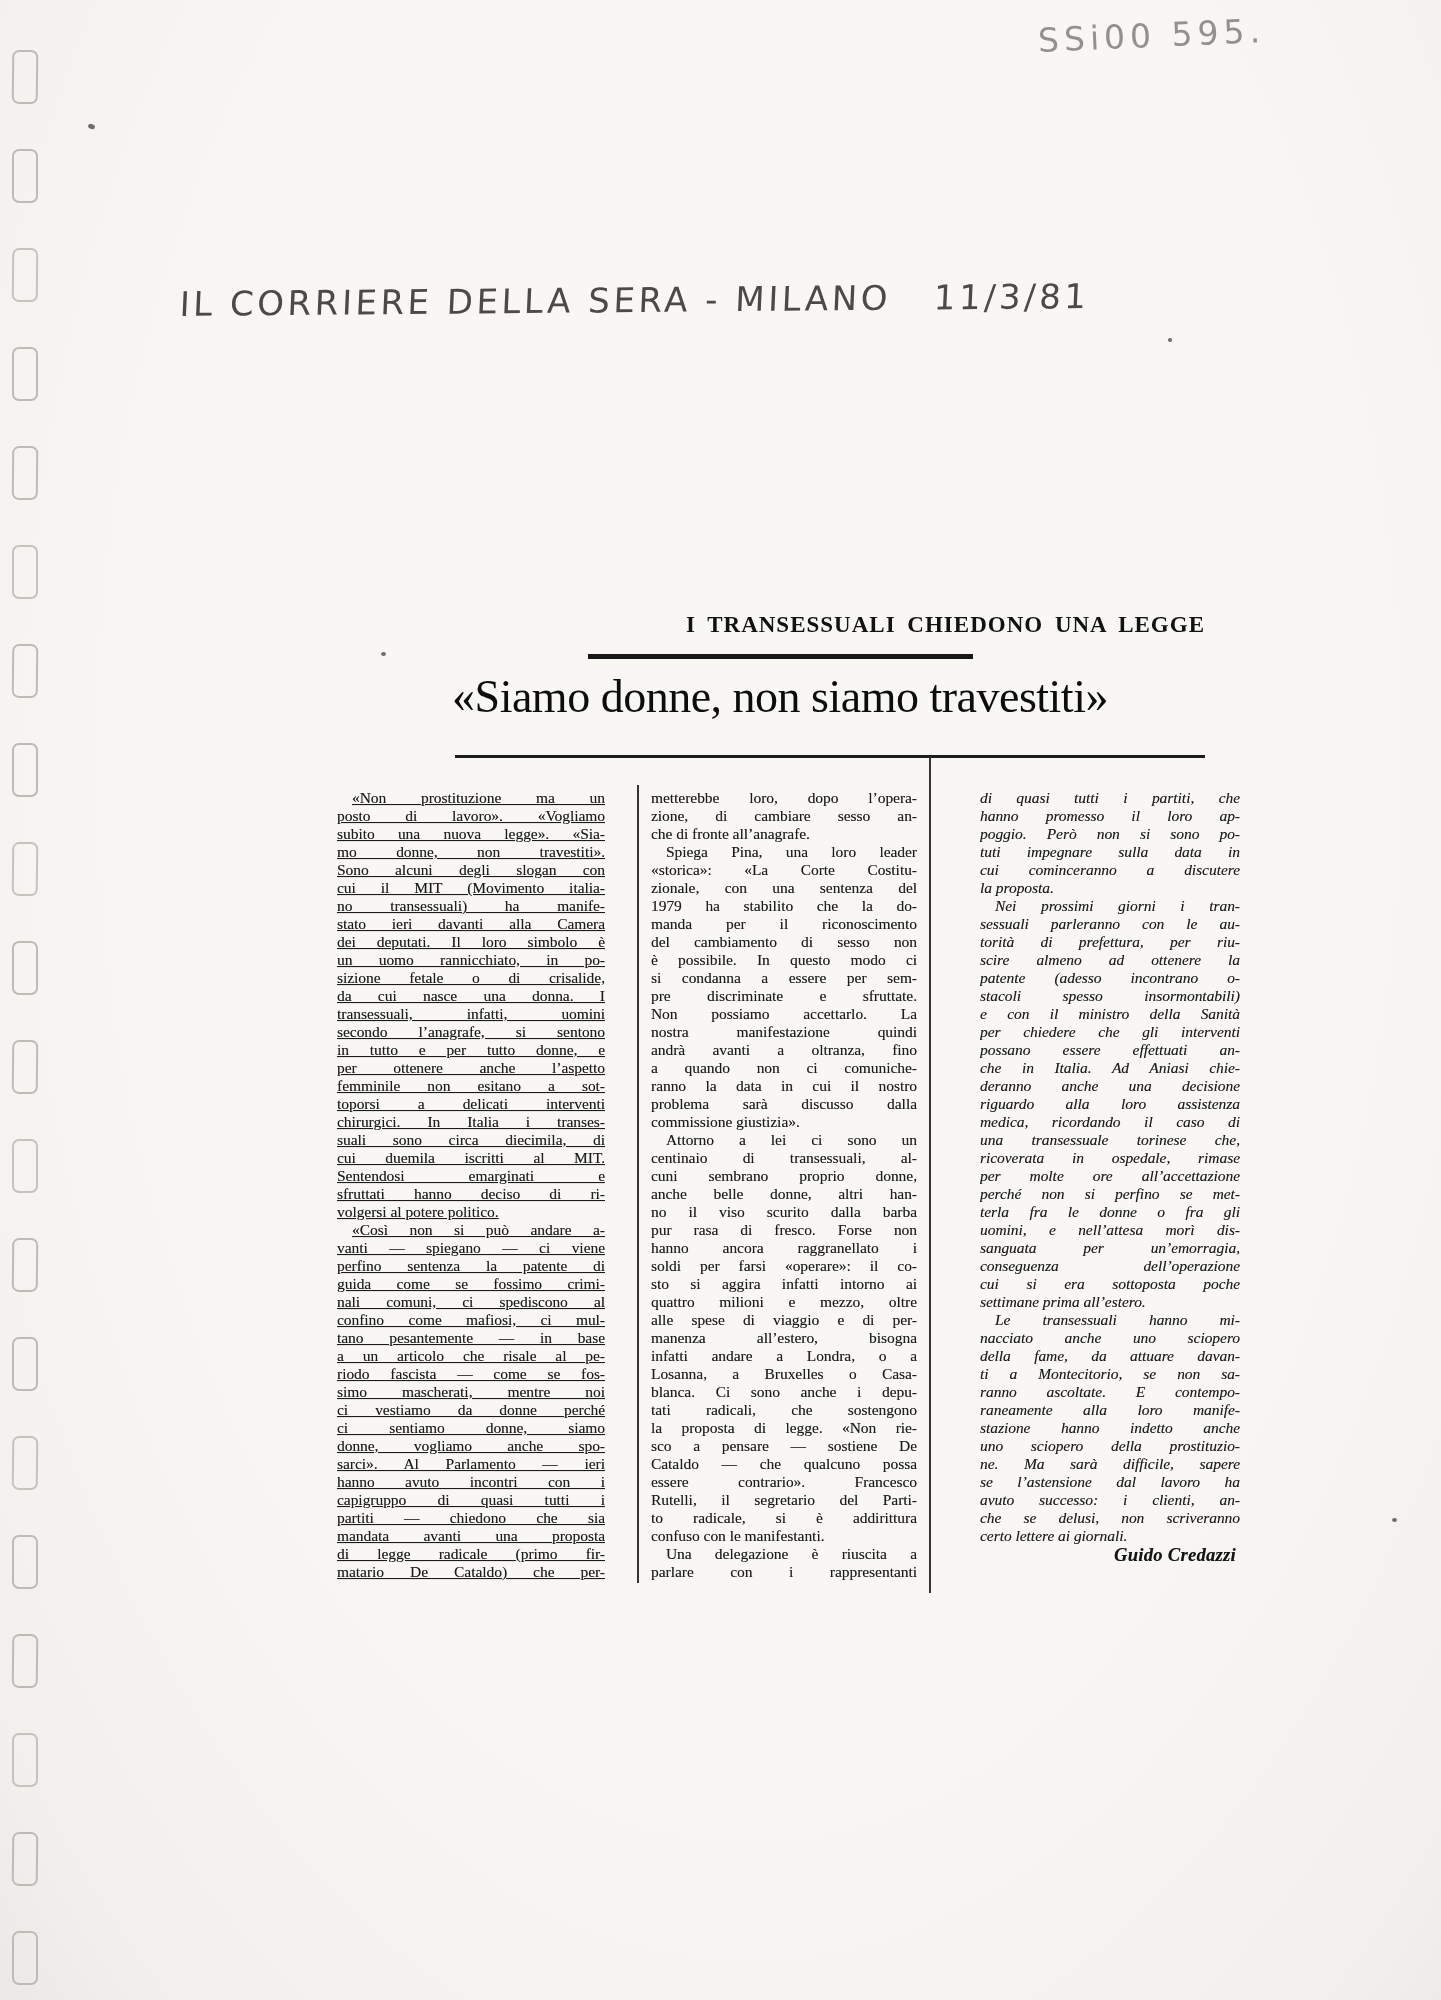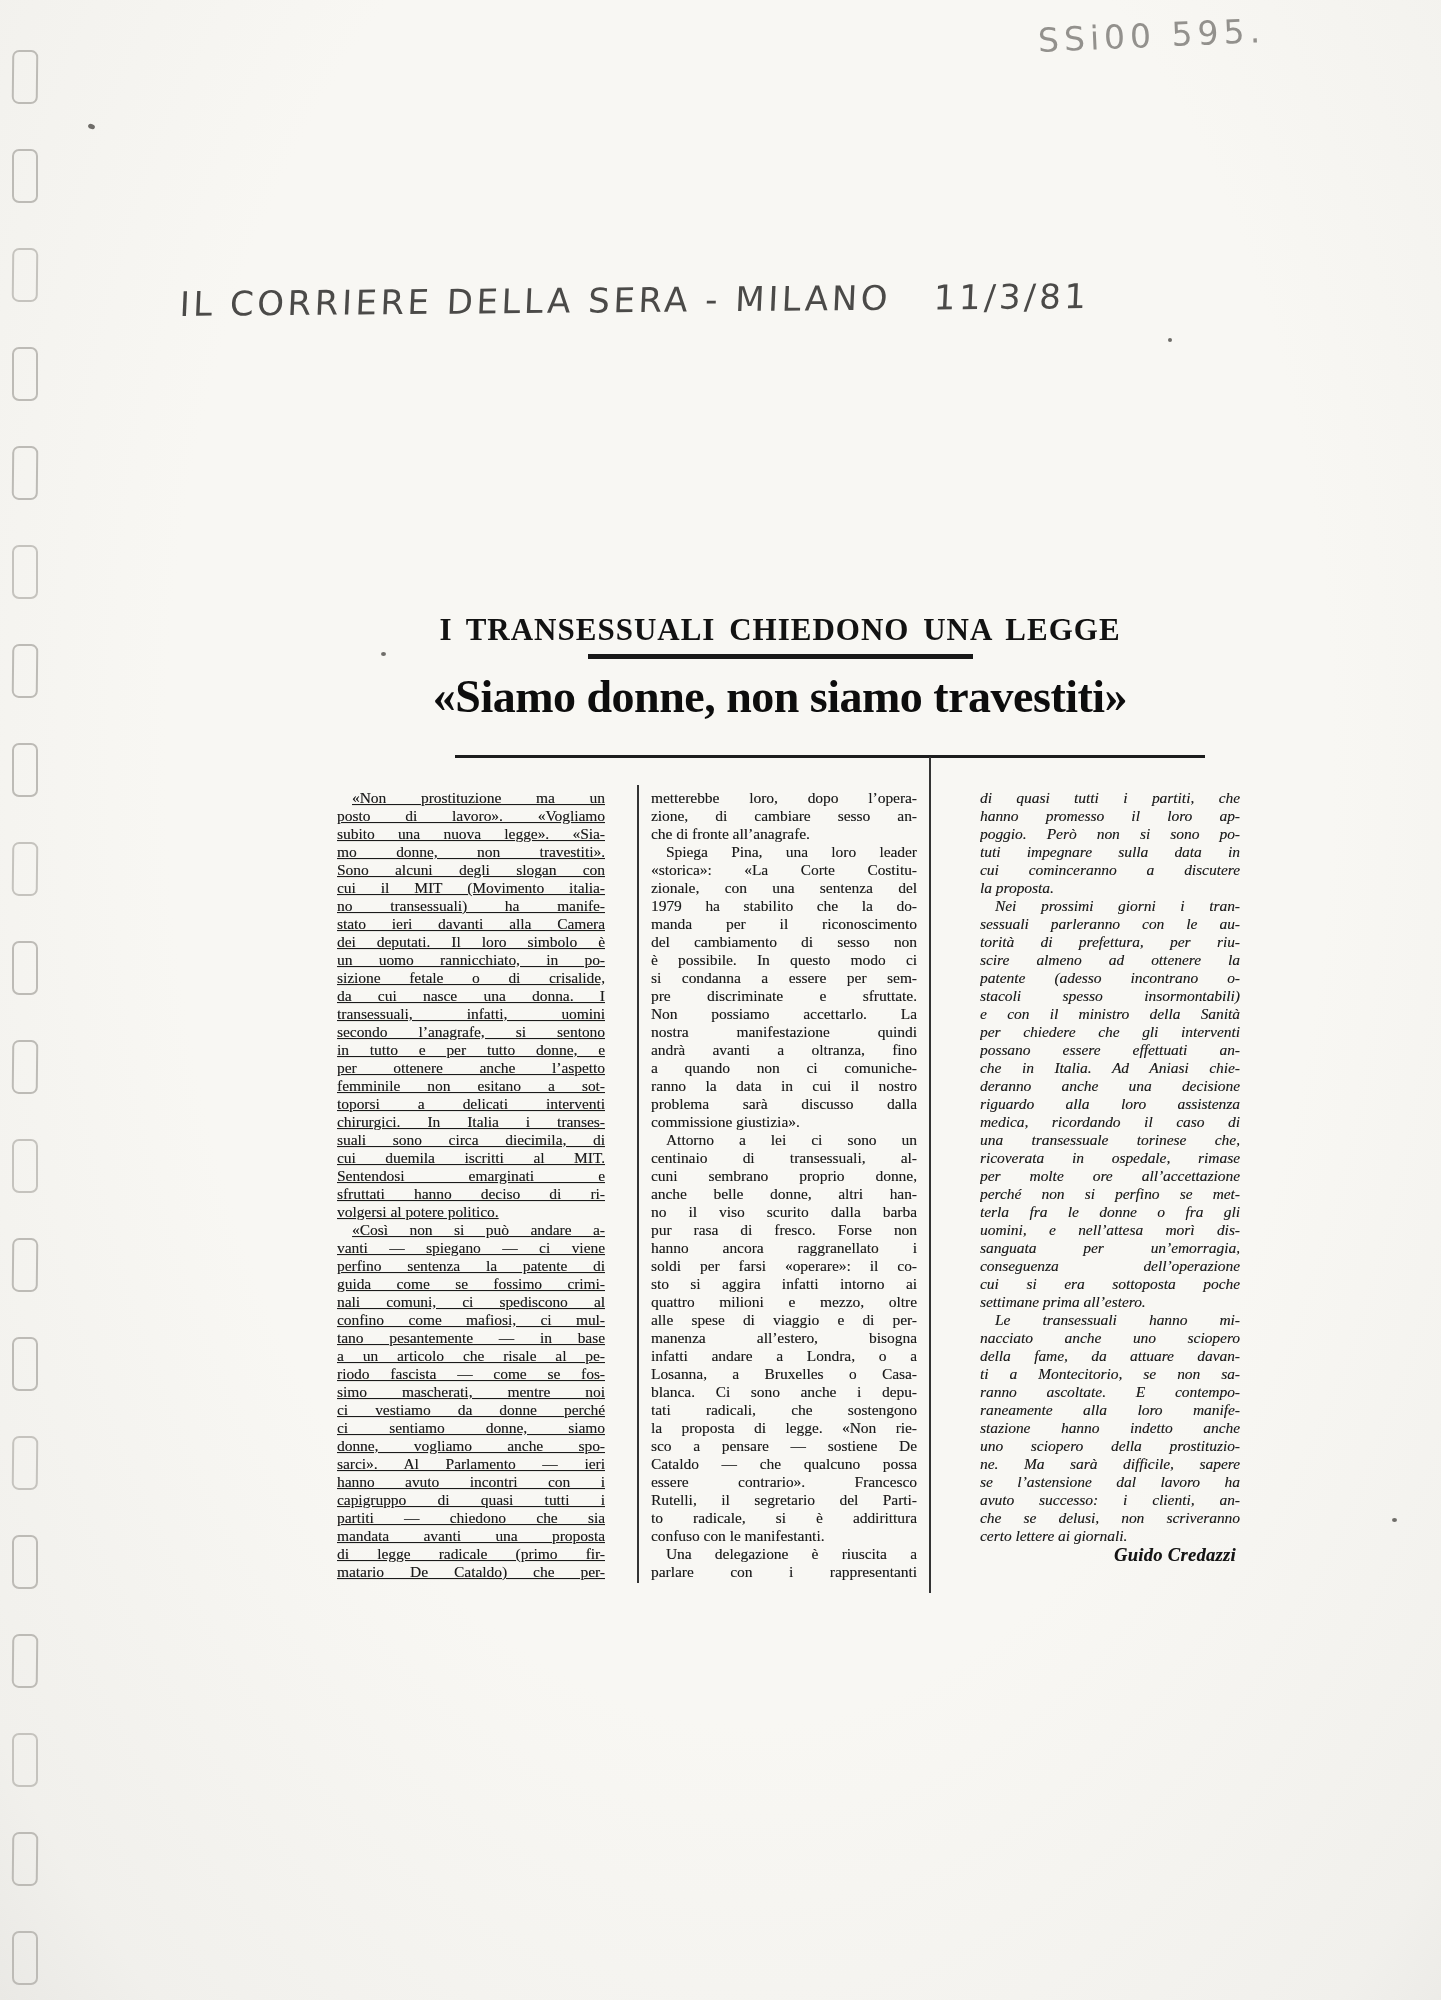--- a/index.html
+++ b/index.html
@@ -19,28 +19,28 @@
     font-family:"DejaVu Sans", sans-serif;font-size:33px;color:#93918d;
     letter-spacing:5px;transform:rotate(-2.5deg);white-space:pre;
   }
   .source{
     position:absolute;left:180px;top:280px;
     font-family:"DejaVu Sans", sans-serif;font-size:34px;color:#4b4a48;
     letter-spacing:3.5px;transform:skewX(-3deg) rotate(-0.5deg);white-space:pre;
   }
   
   .kicker{
-    position:absolute;left:355px;top:612px;width:850px;text-align:center;
-    font-weight:700;font-size:31px;letter-spacing:1px;word-spacing:5px;color:#121212;
+    position:absolute;left:355px;top:612px;width:850px;text-align:right;
+    font-weight:700;font-size:23px;letter-spacing:1px;word-spacing:5px;color:#121212;
     white-space:nowrap;
   }
   .kicker-underline{position:absolute;left:588px;top:654px;width:385px;height:5px;background:#181818;}
   .headline{
     position:absolute;left:300px;top:670px;width:960px;text-align:center;
-    font-weight:700;font-size:46px;letter-spacing:-0.5px;color:#0d0d0d;white-space:nowrap;
+    font-weight:400;font-size:46px;letter-spacing:-0.5px;color:#0d0d0d;white-space:nowrap;
   }
   
   .rule-top{position:absolute;left:455px;top:755px;width:750px;height:3px;background:#1d1d1d;}
   .vrule{position:absolute;width:2px;background:#343434;}
   .v1{left:637px;top:785px;height:798px;}
   .v2{left:929px;top:757px;height:836px;}
   
   .col{position:absolute;top:789px;color:#1b1b1b;}
   .c1{left:337px;width:268px;text-decoration:underline;}
   .c2{left:651px;width:266px;}

